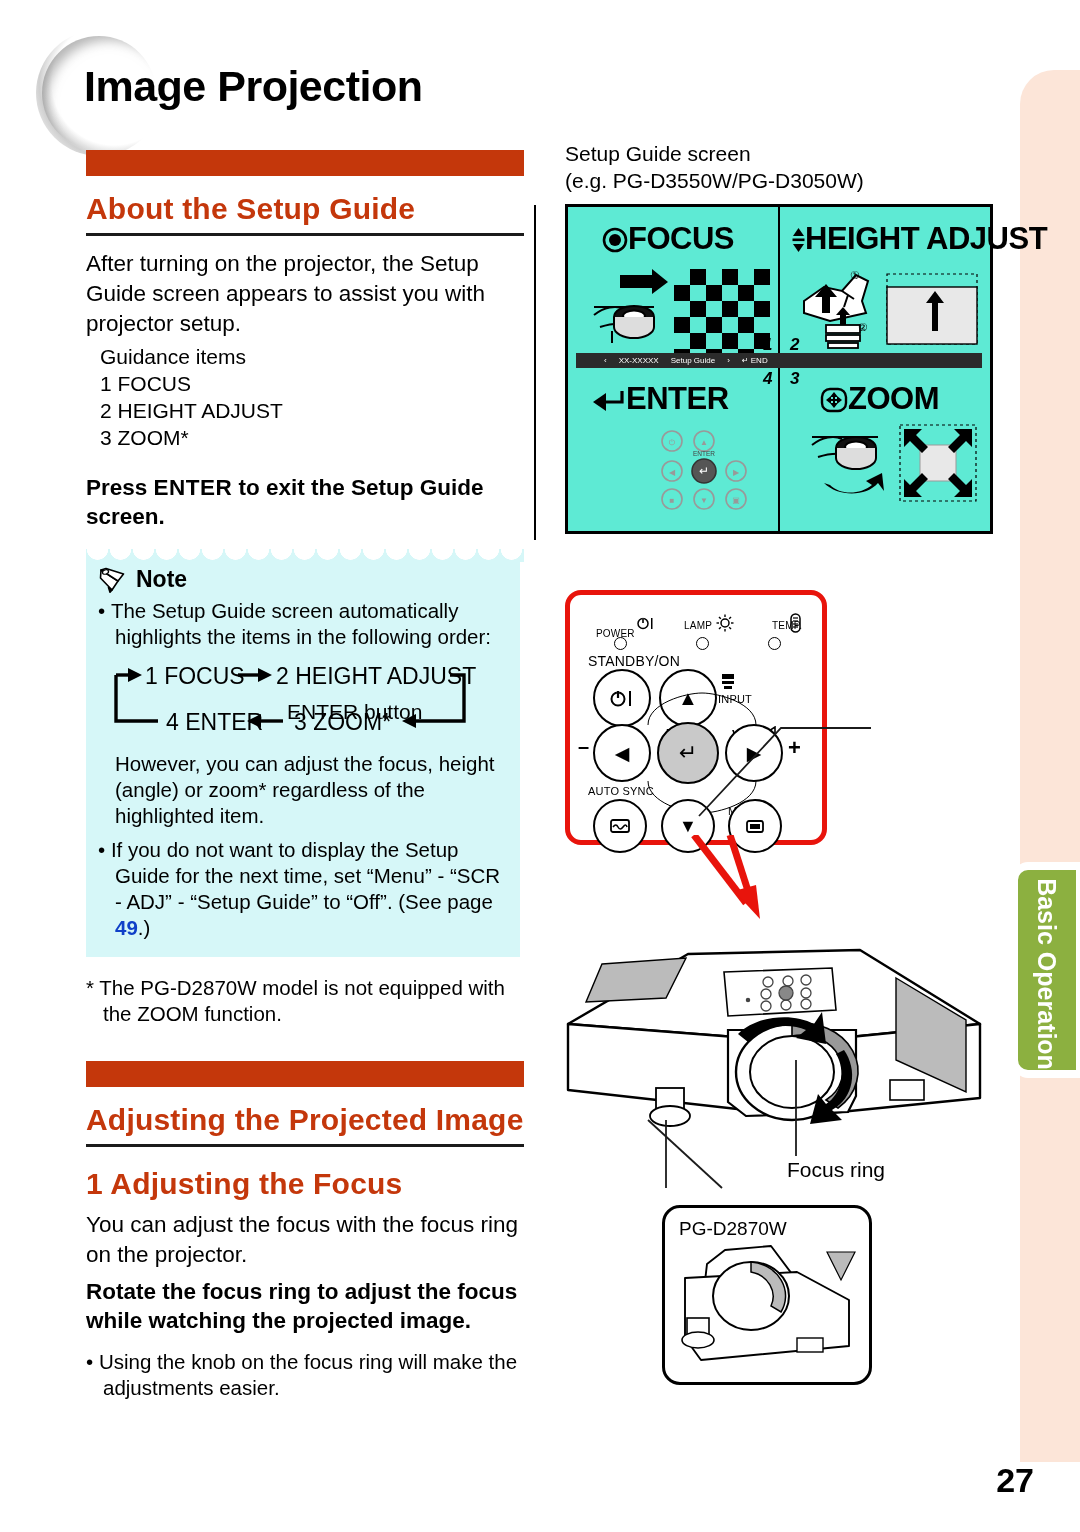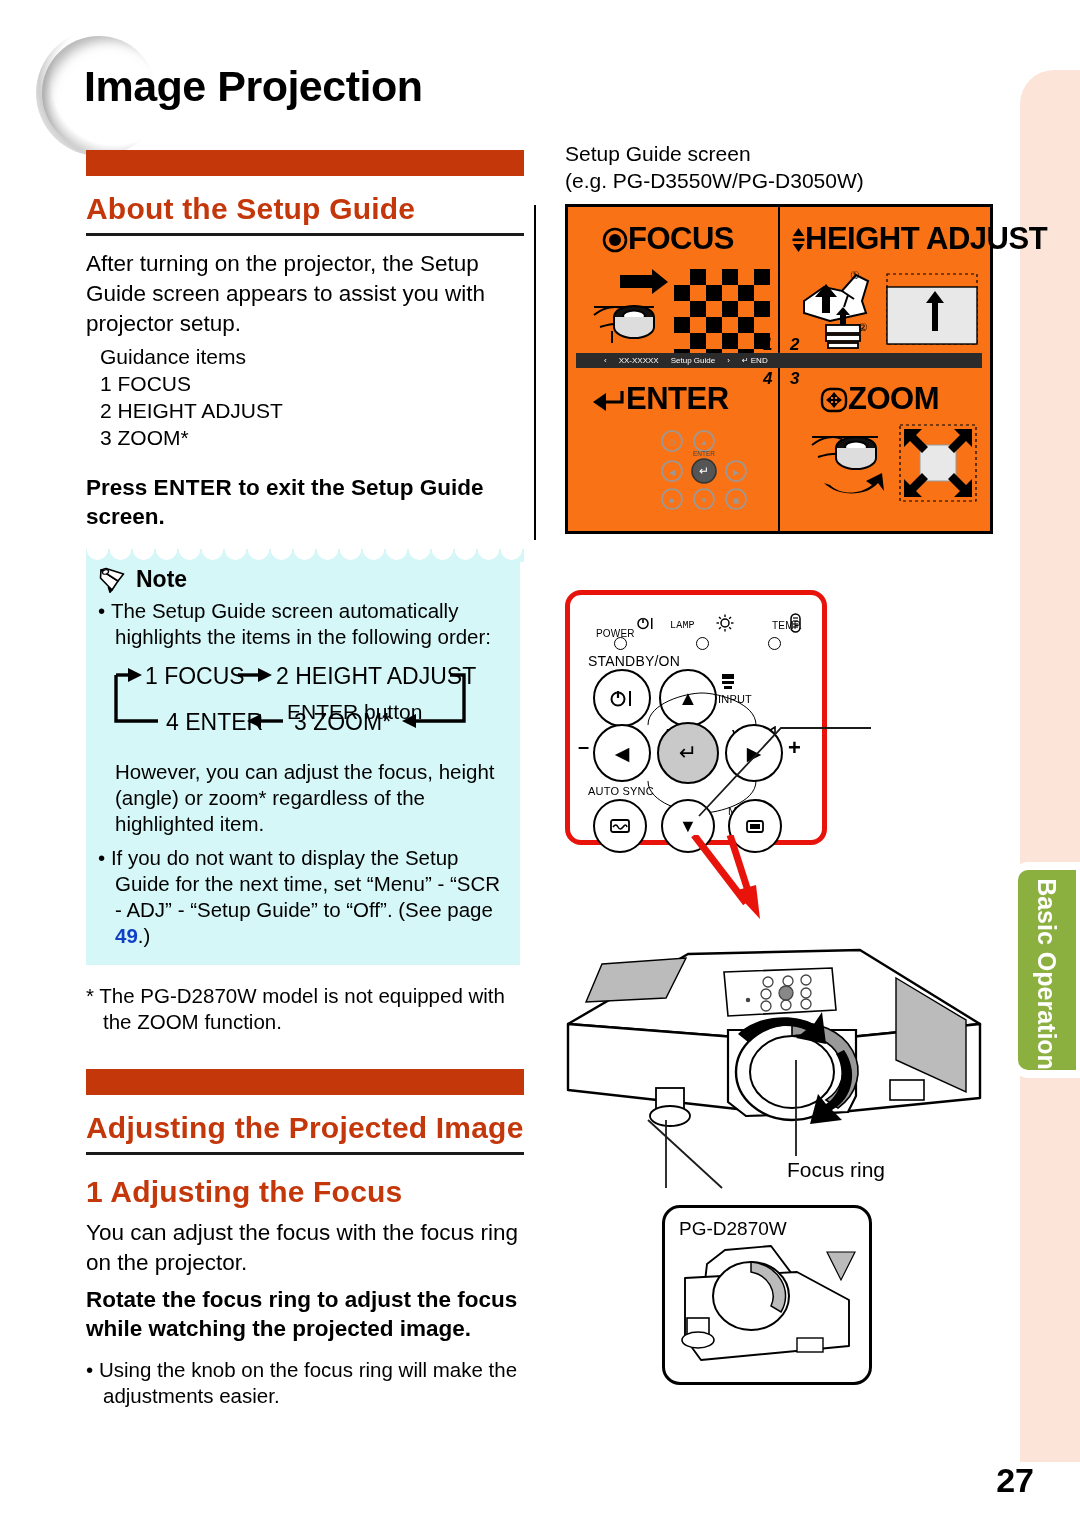--- a/index.html
+++ b/index.html
@@ -85,32 +85,32 @@
     background:#D6F7F8; padding:2px 8px 16px 12px; width:414px;
   }
   .note-title{display:flex; align-items:center; gap:4px; margin-top:2px;}
   .note-title span.lbl{font-size:23px; font-weight:bold;}
   .note-li{
     font-size:20.5px; line-height:26px; margin-top:5px;
     padding-left:17px; text-indent:-17px;
   }
   .pg-ref{color:#1040C8; font-weight:bold;}
   .flowdiag{margin:11px 0 8px 0;}
-  .note-para{font-size:20.5px; line-height:26px; margin-top:20px; padding-left:17px;}
+  .note-para{font-size:20.5px; line-height:26px; margin-top:12px; padding-left:17px;}
 
   .footnote{
     font-size:20.5px; line-height:26px; margin-top:18px;
     padding-left:17px; text-indent:-17px;
   }
 
   
   .cap{font-size:21px; line-height:27px;}
   .sg-screen{
     margin-top:10px; width:428px; height:330px;
-    border:3px solid #000; position:relative; background:#f97316; box-sizing:border-box;
+    border:3px solid #000; position:relative; background:#5eead4; box-sizing:border-box;
   }
   .sg-quad-label{position:absolute; font-size:31px; font-weight:bold; letter-spacing:-0.5px; white-space:nowrap;}
   .sg-vline{position:absolute; left:50%; top:0; width:2px; height:100%; background:#000; margin-left:-1px;}
   .sg-bar{
     position:absolute; left:8px; right:8px; top:146px; height:15px;
     background:#2b2b2b; color:#fff; font-size:8px;
     display:flex; align-items:center; gap:12px; padding:0 28px; box-sizing:border-box;
   }
   .sg-num{position:absolute; font-size:17px; font-weight:bold; font-style:italic;}
 
@@ -371,21 +371,21 @@
 
       <div class="cp-lab" style="left:26px; top:33px;">POWER</div>
       <svg style="position:absolute;left:66px;top:22px" width="20" height="13" viewBox="0 0 20 13">
         <circle cx="7" cy="6.5" r="5" fill="none" stroke="#000" stroke-width="1.5"></circle>
         <rect x="6.2" y="0.5" width="1.6" height="6" fill="#fff"></rect>
         <rect x="6.2" y="1" width="1.6" height="5" fill="#000"></rect>
         <rect x="15" y="1" width="1.5" height="11" fill="#000"></rect>
       </svg>
       <div class="cp-led" style="left:44px; top:42px;"></div>
 
-      <div class="cp-lab" style="left:100px; top:25px;font-family:Liberation Mono, monospace;">LAMP</div>
+      <div class="cp-lab" style="left:114px; top:25px;">LAMP</div>
       <svg style="position:absolute;left:146px;top:19px" width="18" height="18" viewBox="0 0 18 18">
         <circle cx="9" cy="9" r="4" fill="none" stroke="#000" stroke-width="1.5"></circle>
         <g stroke="#000" stroke-width="1.4">
           <path d="M9 0.5 L9 3"></path>
             <path d="M9 15 L9 17.5"></path>
           <path d="M0.5 9 L3 9"></path>
             <path d="M15 9 L17.5 9"></path>
           <path d="M3 3 L4.8 4.8"></path>
             <path d="M13.2 13.2 L15 15"></path>
           <path d="M15 3 L13.2 4.8"></path>

